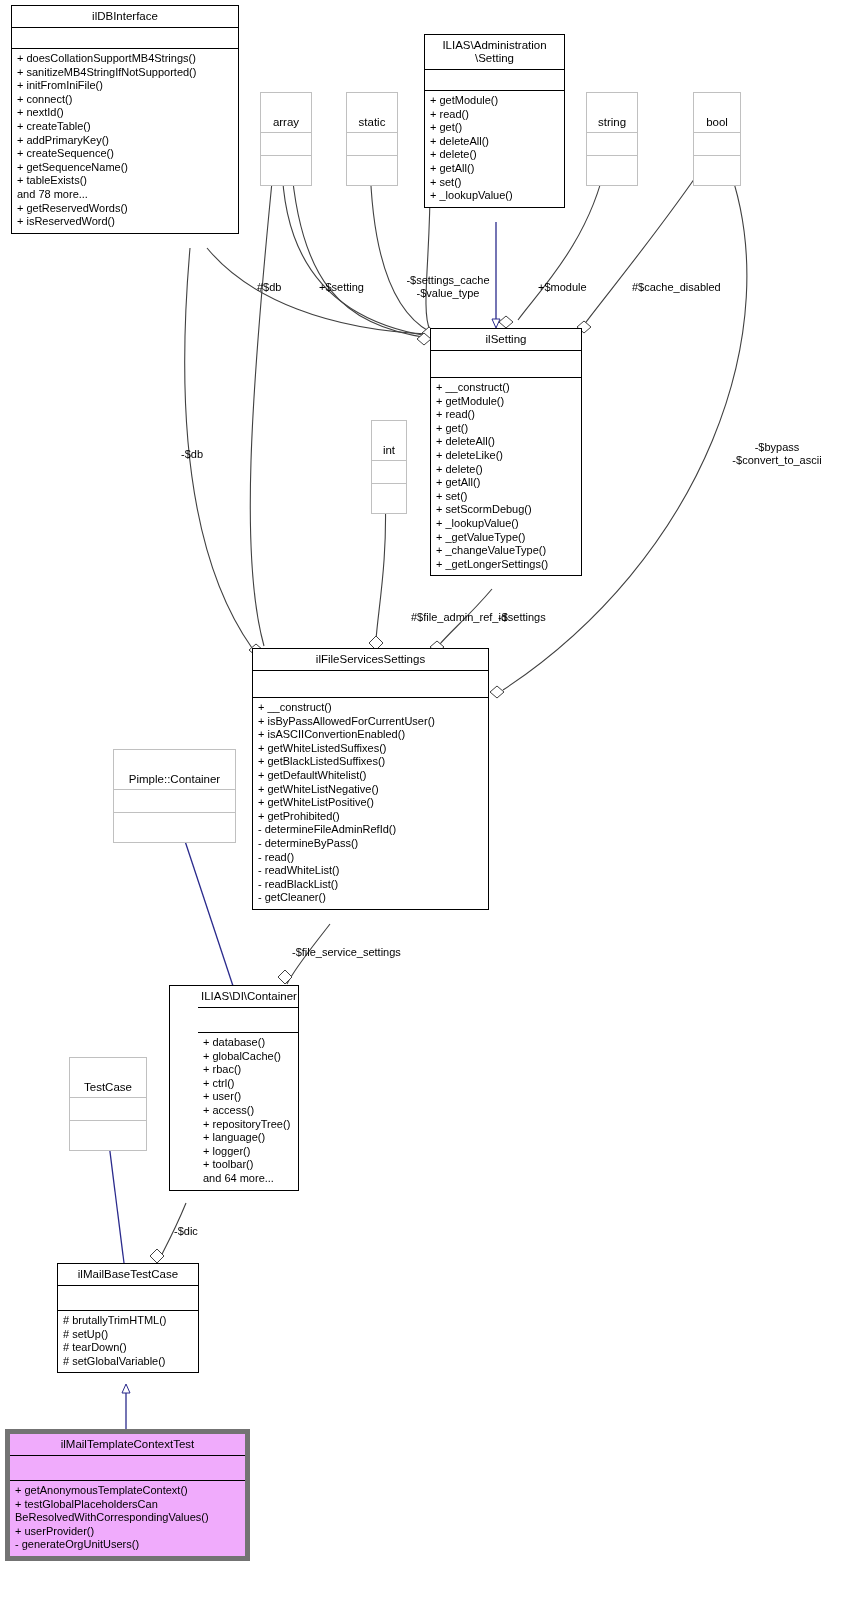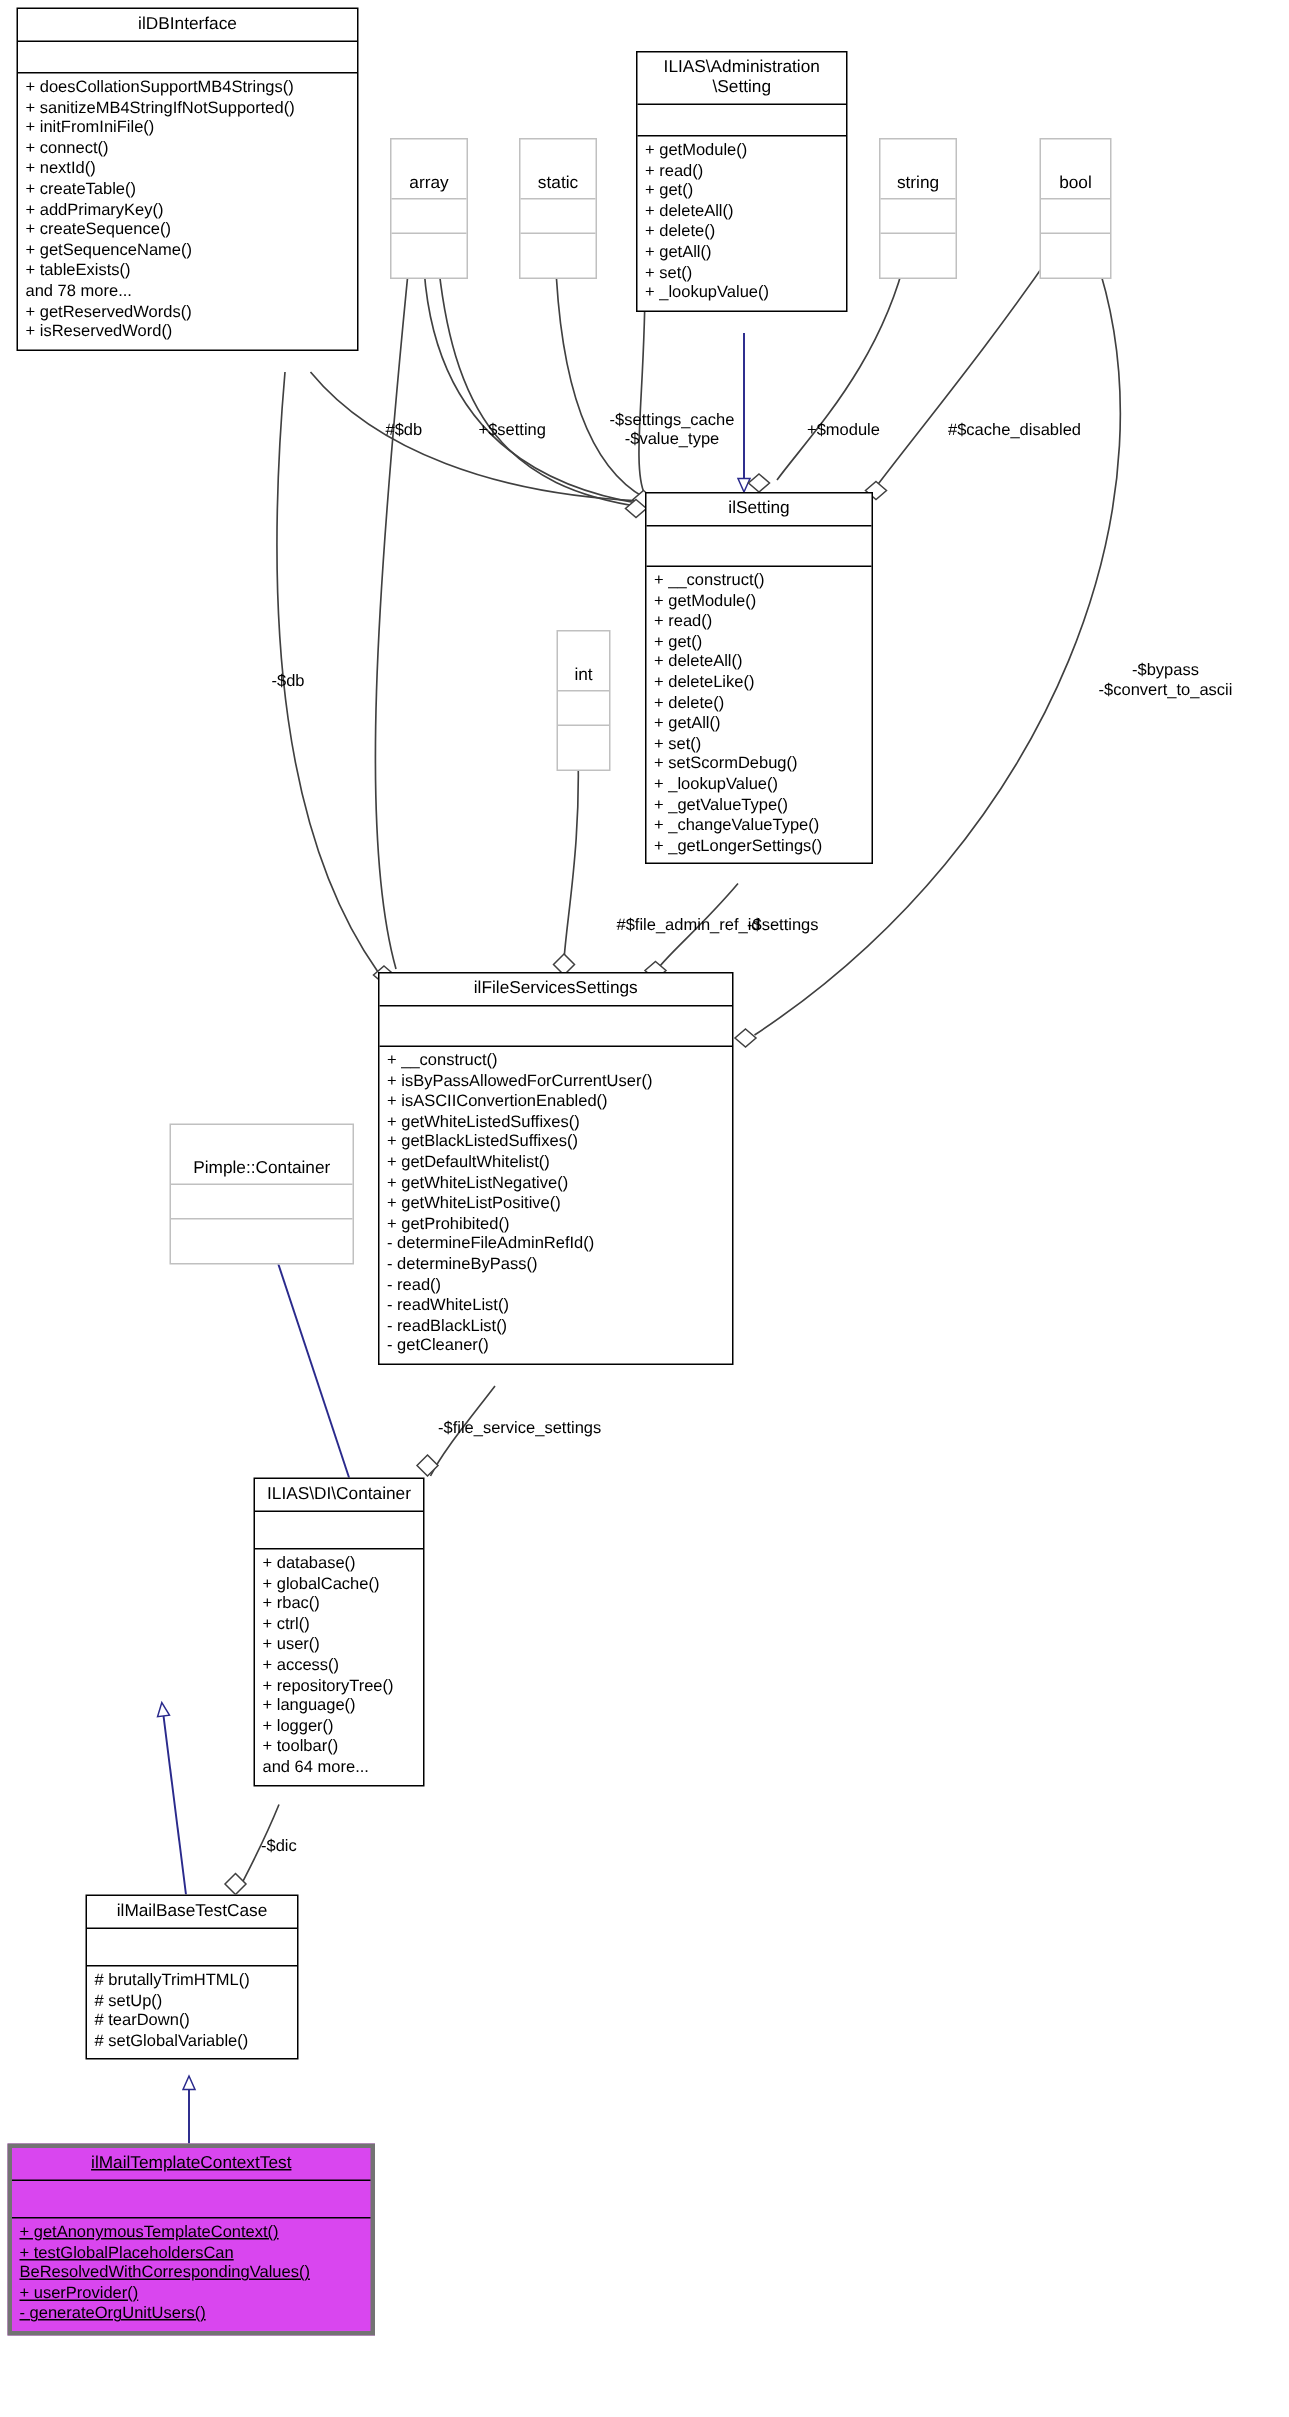--- a/index.html
+++ b/index.html
@@ -23,21 +23,21 @@
   .node.solid{border:1px solid #000;}
   .node.solid .sep{background:#000;}
 
   
   .node.grey{border:1px solid #c0c0c0;}
   .node.grey .sep{background:#c0c0c0;}
   .node.grey .title{padding:3px 4px;margin-top:20px;}
   .node.grey .attrs,.node.grey .ops{height:24px;}
 
   
-  .node.current{border:3px solid #737373;background:#d946ef;text-decoration:underline;}
+  .node.current{border:5px solid #737373;background:#f0abfc;}
   .node.current .sep{background:#000;}
 
   .edgelabel{position:absolute;font-size:11px;line-height:13.2px;color:#000;
              white-space:pre;}
   .edgelabel.c{text-align:center;}
   .wrapops div{white-space:normal !important;}
 </style>
 </head>
 <body>
 
@@ -157,20 +157,27 @@
   </div>
 
   <div class="node grey" style="left:371px;top:420px;width:36px;">
     <div class="title">int</div>
     <div class="sep"></div>
       <div class="attrs" style="height:22px;"></div>
     <div class="sep"></div>
       <div class="ops" style="height:22px;"></div>
   </div>
 
+  <div class="node grey" style="left:69px;top:1057px;width:78px;">
+    <div class="title">TestCase</div>
+    <div class="sep"></div>
+      <div class="attrs" style="height:22px;"></div>
+    <div class="sep"></div>
+      <div class="ops" style="height:22px;"></div>
+  </div>
 
   <div class="node grey" style="left:113px;top:749px;width:123px;">
     <div class="title">Pimple::Container</div>
     <div class="sep"></div>
       <div class="attrs" style="height:22px;"></div>
     <div class="sep"></div>
       <div class="ops" style="height:22px;"></div>
   </div>
 
   <div class="node solid" style="left:424px;top:34px;width:141px;">
@@ -233,21 +240,21 @@
       <div>+ getProhibited()</div>
       <div>- determineFileAdminRefId()</div>
       <div>- determineByPass()</div>
       <div>- read()</div>
       <div>- readWhiteList()</div>
       <div>- readBlackList()</div>
       <div>- getCleaner()</div>
     </div>
   </div>
 
-  <div class="node solid" style="left:169px;top:985px;width:114px;">
+  <div class="node solid" style="left:169px;top:985px;width:130px;padding-left:28px;">
     <div class="title">ILIAS\DI\Container</div>
     <div class="sep"></div>
     <div class="attrs" style="height:24px;"></div>
     <div class="sep"></div>
     <div class="ops">
       <div>+ database()</div>
       <div>+ globalCache()</div>
       <div>+ rbac()</div>
       <div>+ ctrl()</div>
       <div>+ user()</div>

